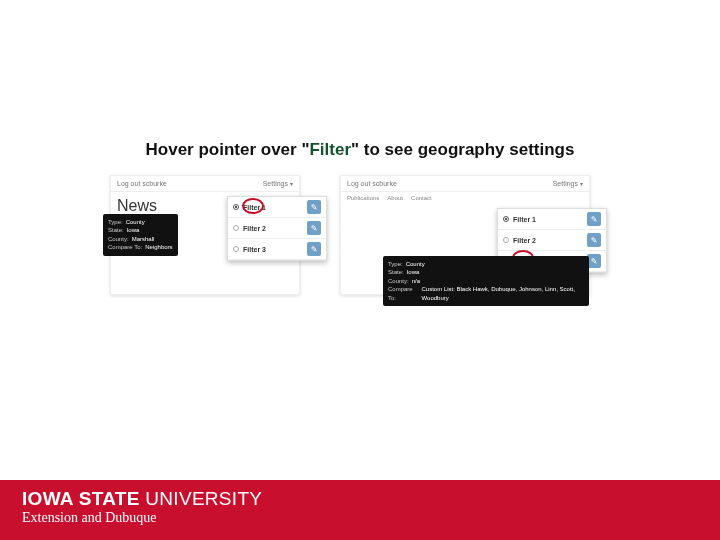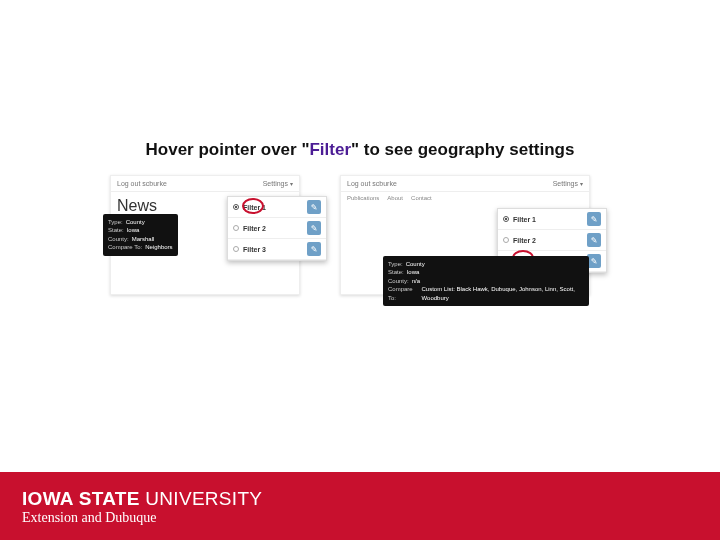--- a/index.html
+++ b/index.html
@@ -1,19 +1,19 @@
 <!DOCTYPE html>
 <html><head>
 <meta charset="utf-8">
 <style>
 *{box-sizing:border-box;margin:0;padding:0}
 body{width:720px;height:540px;background:#fff;font-family:Arial,Helvetica,sans-serif;position:relative;overflow:hidden}
 .slide{width:720px;height:540px;position:relative}
 .title{position:absolute;top:140px;left:0;right:0;text-align:center;font-size:17px;font-weight:700;color:#111}
-.title .hl{color:#4c1d95}
+.title .hl{color:#14532d}
 .shots{position:absolute;top:175px;left:110px;width:500px;height:140px;display:flex;gap:40px}
 .shot{background:#fff;border:1px solid #eee;box-shadow:0 1px 3px rgba(0,0,0,.15);position:relative;font-size:7px;color:#555}
 .shot.a{width:190px;height:120px}
 .shot.b{width:250px;height:120px}
 .toprow{display:flex;align-items:center;gap:6px;padding:4px 6px;border-bottom:1px solid #eee}
 .toprow .lo{color:#777}
 .toprow .set{color:#777;margin-left:auto;display:flex;align-items:center;gap:2px}
 .toprow .set::after{content:"▾";font-size:6px}
 .navrow{display:flex;gap:8px;padding:3px 6px;color:#888;font-size:6px}
 .body{display:flex;position:relative}
@@ -27,21 +27,21 @@
 .radio{width:6px;height:6px;border:1px solid #aaa;border-radius:50%}
 .radio.on{border-color:#555;background:radial-gradient(#555 0 40%,#fff 41% 100%)}
 .flab{font-size:7px;color:#333;font-weight:700}
 .pencil{margin-left:auto;width:14px;height:14px;background:#6fa0c7;border-radius:2px;display:flex;align-items:center;justify-content:center;color:#fff;font-size:8px}
 .circle{position:absolute;width:22px;height:16px;border:2px solid #c8102e;border-radius:50%}
 .tooltip{position:absolute;background:#111;color:#fff;font-size:6px;padding:4px 5px;border-radius:2px;line-height:1.4;min-width:70px}
 .tooltip .row{display:flex;gap:3px}
 .tooltip .k{color:#ccc}
 .tooltip.a{top:22px;left:-8px}
 .tooltip.b{top:52px;left:42px;z-index:3}
-.footer{position:absolute;left:0;right:0;bottom:0;height:68px;background:#c8102e}
+.footer{position:absolute;left:0;right:0;bottom:0;height:60px;background:#c8102e}
 .logo{position:absolute;left:22px;bottom:14px;color:#fff}
 .logo .uni{font-size:19px;letter-spacing:0.3px}
 .logo .uni .b{font-weight:700}
 .logo .ext{font-size:14px;font-family:Georgia,serif;font-style:normal;margin-top:0px}
 </style>
 </head>
 <body>
 
 <div class="slide">
   <div class="title">

